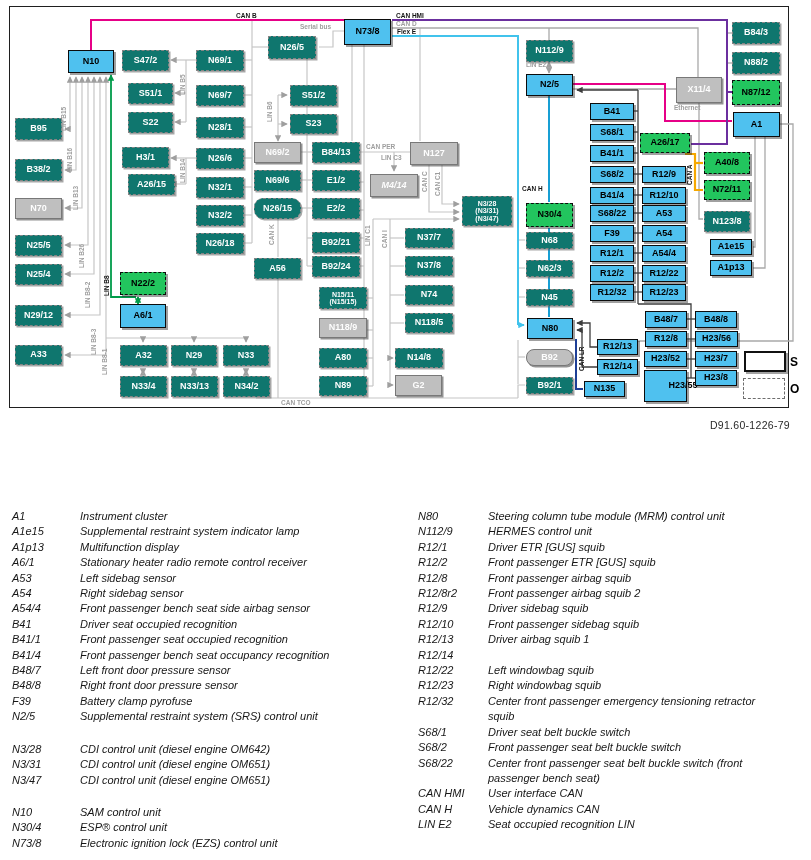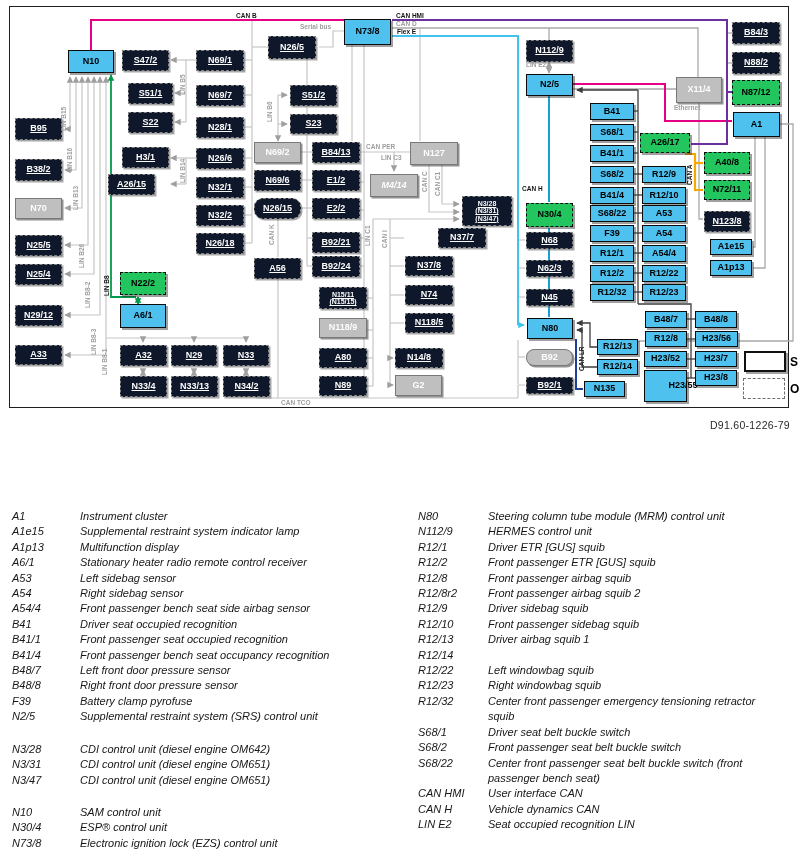--- a/index.html
+++ b/index.html
@@ -2,21 +2,21 @@
 <html><head>
 <meta charset="utf-8">
 <style>
   html,body{margin:0;padding:0;background:#fff;}
   .page{position:relative;width:811px;height:860px;background:#fff;font-family:"Liberation Sans",sans-serif;overflow:hidden;}
   .frame{position:absolute;left:9px;top:6px;width:778px;height:400px;border:1.6px solid #1f1f1f;background:#fff;}
   svg.wires{position:abs;position:absolute;left:0;top:0;width:811px;height:860px;pointer-events:none;}
   .node{position:absolute;display:flex;align-items:center;justify-content:center;
         font:bold 9px "Liberation Sans",sans-serif;text-align:center;white-space:pre-line;
         box-sizing:border-box;line-height:1.05;}
-  .node.g {background:#0f172a;border:1px dashed #858585;color:#fdfdfd;box-shadow:1.5px 1.5px 0 rgba(95,95,95,.55);text-decoration:underline;}
+  .node.g {background:#0f766e;border:1px dashed #858585;color:#fdfdfd;box-shadow:1.5px 1.5px 0 rgba(95,95,95,.55);}
   .node.gs{background:#bfbfbf;border:1.3px solid #787878;color:#fdfdfd;box-shadow:1.5px 1.5px 0 rgba(75,75,75,.6);}
   .node.b {background:#4fc1ef;border:1.7px solid #0c0c0c;color:#000;box-shadow:2px 2px 0 rgba(45,45,45,.45);}
   .node.bd{background:#22c55e;border:1.7px dashed #0c0c0c;color:#000;box-shadow:2px 2px 0 rgba(45,45,45,.45);}
   .node.tiny{font-size:7px;}
   .blbl{position:absolute;font:bold 6.5px "Liberation Sans",sans-serif;color:#9e9e9e;white-space:nowrap;z-index:5;}
   .blbl.dark{color:#141414;}
   .blbl.v{transform-origin:0 0;transform:rotate(-90deg);}
   .sbox{position:absolute;background:#fff;box-sizing:border-box;}
   .sbox.solid{border:2px solid #111;box-shadow:2px 2px 0 rgba(70,70,70,.5);}
   .sbox.dash{border:1.4px dashed #6e6e6e;}
@@ -254,35 +254,35 @@
       <div class="node g" style="left: 128px; top: 83px; width: 45px; height: 21px;">S51/1</div>
       <div class="node g" style="left: 196px; top: 85px; width: 48px; height: 21px;">N69/7</div>
       <div class="node g" style="left: 290px; top: 85px; width: 47px; height: 21px;">S51/2</div>
       <div class="node g" style="left: 128px; top: 112px; width: 45px; height: 21px;">S22</div>
       <div class="node g" style="left: 196px; top: 117px; width: 48px; height: 21px;">N28/1</div>
       <div class="node g" style="left: 290px; top: 114px; width: 47px; height: 20px;">S23</div>
       <div class="node g" style="left: 122px; top: 147px; width: 47px; height: 21px;">H3/1</div>
       <div class="node g" style="left: 196px; top: 148px; width: 48px; height: 21px;">N26/6</div>
       <div class="node gs" style="left: 254px; top: 142px; width: 47px; height: 21px;">N69/2</div>
       <div class="node g" style="left: 312px; top: 142px; width: 48px; height: 21px;">B84/13</div>
-      <div class="node g" style="left: 108px; top: 174px; width: 47px; height: 21px; text-align: right;">A26/15</div>
+      <div class="node g" style="left: 128px; top: 174px; width: 47px; height: 21px; text-align: right;">A26/15</div>
       <div class="node g" style="left: 196px; top: 177px; width: 48px; height: 21px;">N32/1</div>
       <div class="node g" style="left: 254px; top: 170px; width: 47px; height: 21px;">N69/6</div>
       <div class="node g" style="left: 312px; top: 170px; width: 48px; height: 21px;">E1/2</div>
       <div class="node gs" style="left: 370px; top: 174px; width: 48px; height: 23px; font-style: italic;">M4/14</div>
       <div class="node gs" style="left: 410px; top: 142px; width: 48px; height: 23px;">N127</div>
       <div class="node g" style="left: 196px; top: 205px; width: 48px; height: 21px;">N32/2</div>
       <div class="node g" style="left: 254px; top: 198px; width: 47px; height: 21px; border-radius: 9px;">N26/15</div>
       <div class="node g" style="left: 312px; top: 198px; width: 48px; height: 21px;">E2/2</div>
       <div class="node g tiny" style="left: 462px; top: 196px; width: 50px; height: 30px;">N3/28
 (N3/31)
 (N3/47)</div>
       <div class="node g" style="left: 196px; top: 233px; width: 48px; height: 21px;">N26/18</div>
       <div class="node g" style="left: 312px; top: 232px; width: 48px; height: 21px;">B92/21</div>
-      <div class="node g" style="left: 405px; top: 228px; width: 48px; height: 20px; margin-left: 33px;">N37/7</div>
+      <div class="node g" style="left: 405px; top: 228px; width: 48px; height: 20px;">N37/7</div>
       <div class="node g" style="left: 254px; top: 258px; width: 47px; height: 21px;">A56</div>
       <div class="node g" style="left: 312px; top: 256px; width: 48px; height: 21px;">B92/24</div>
       <div class="node g" style="left: 405px; top: 256px; width: 48px; height: 20px;">N37/8</div>
       <div class="node g tiny" style="left: 319px; top: 287px; width: 48px; height: 22px;">N15/11
 (N15/15)</div>
       <div class="node g" style="left: 405px; top: 285px; width: 48px; height: 20px;">N74</div>
       <div class="node gs" style="left: 319px; top: 318px; width: 48px; height: 20px;">N118/9</div>
       <div class="node g" style="left: 405px; top: 313px; width: 48px; height: 20px;">N118/5</div>
       <div class="node g" style="left: 319px; top: 348px; width: 48px; height: 20px;">A80</div>
       <div class="node g" style="left: 395px; top: 348px; width: 48px; height: 20px;">N14/8</div>

